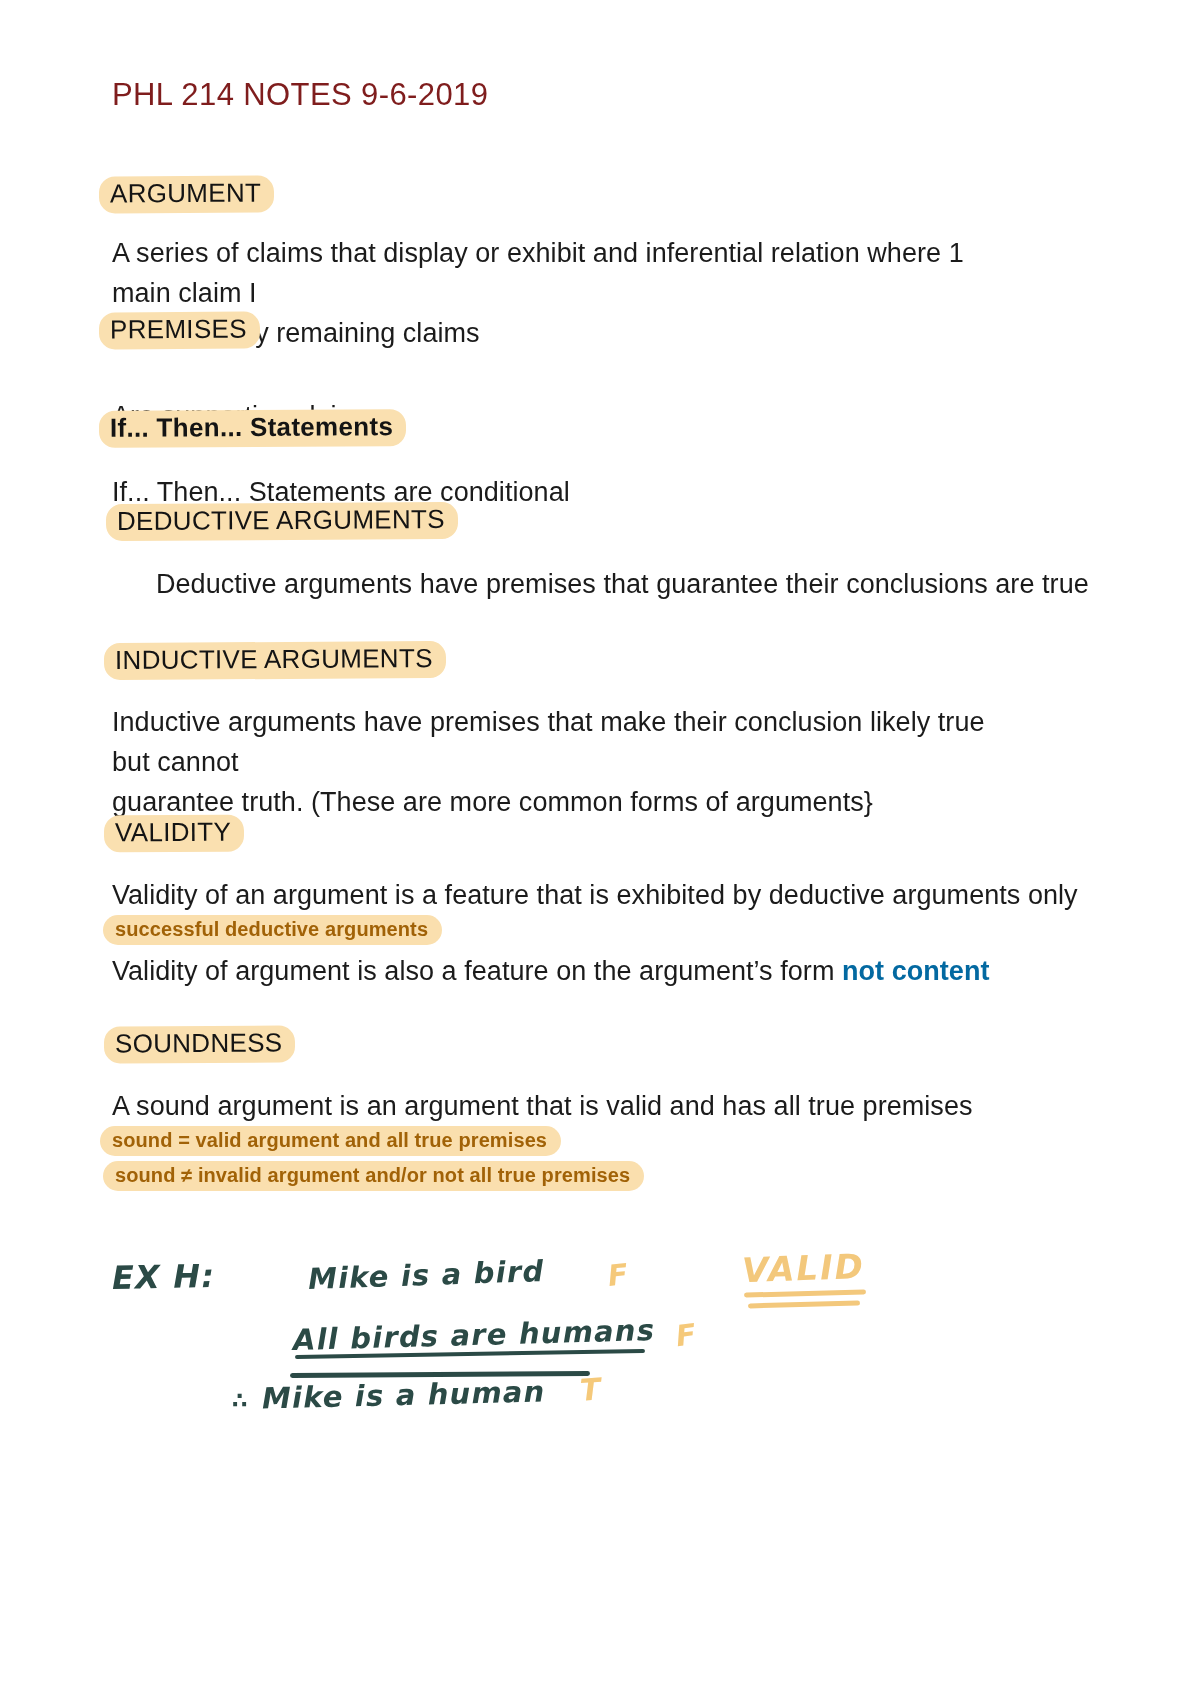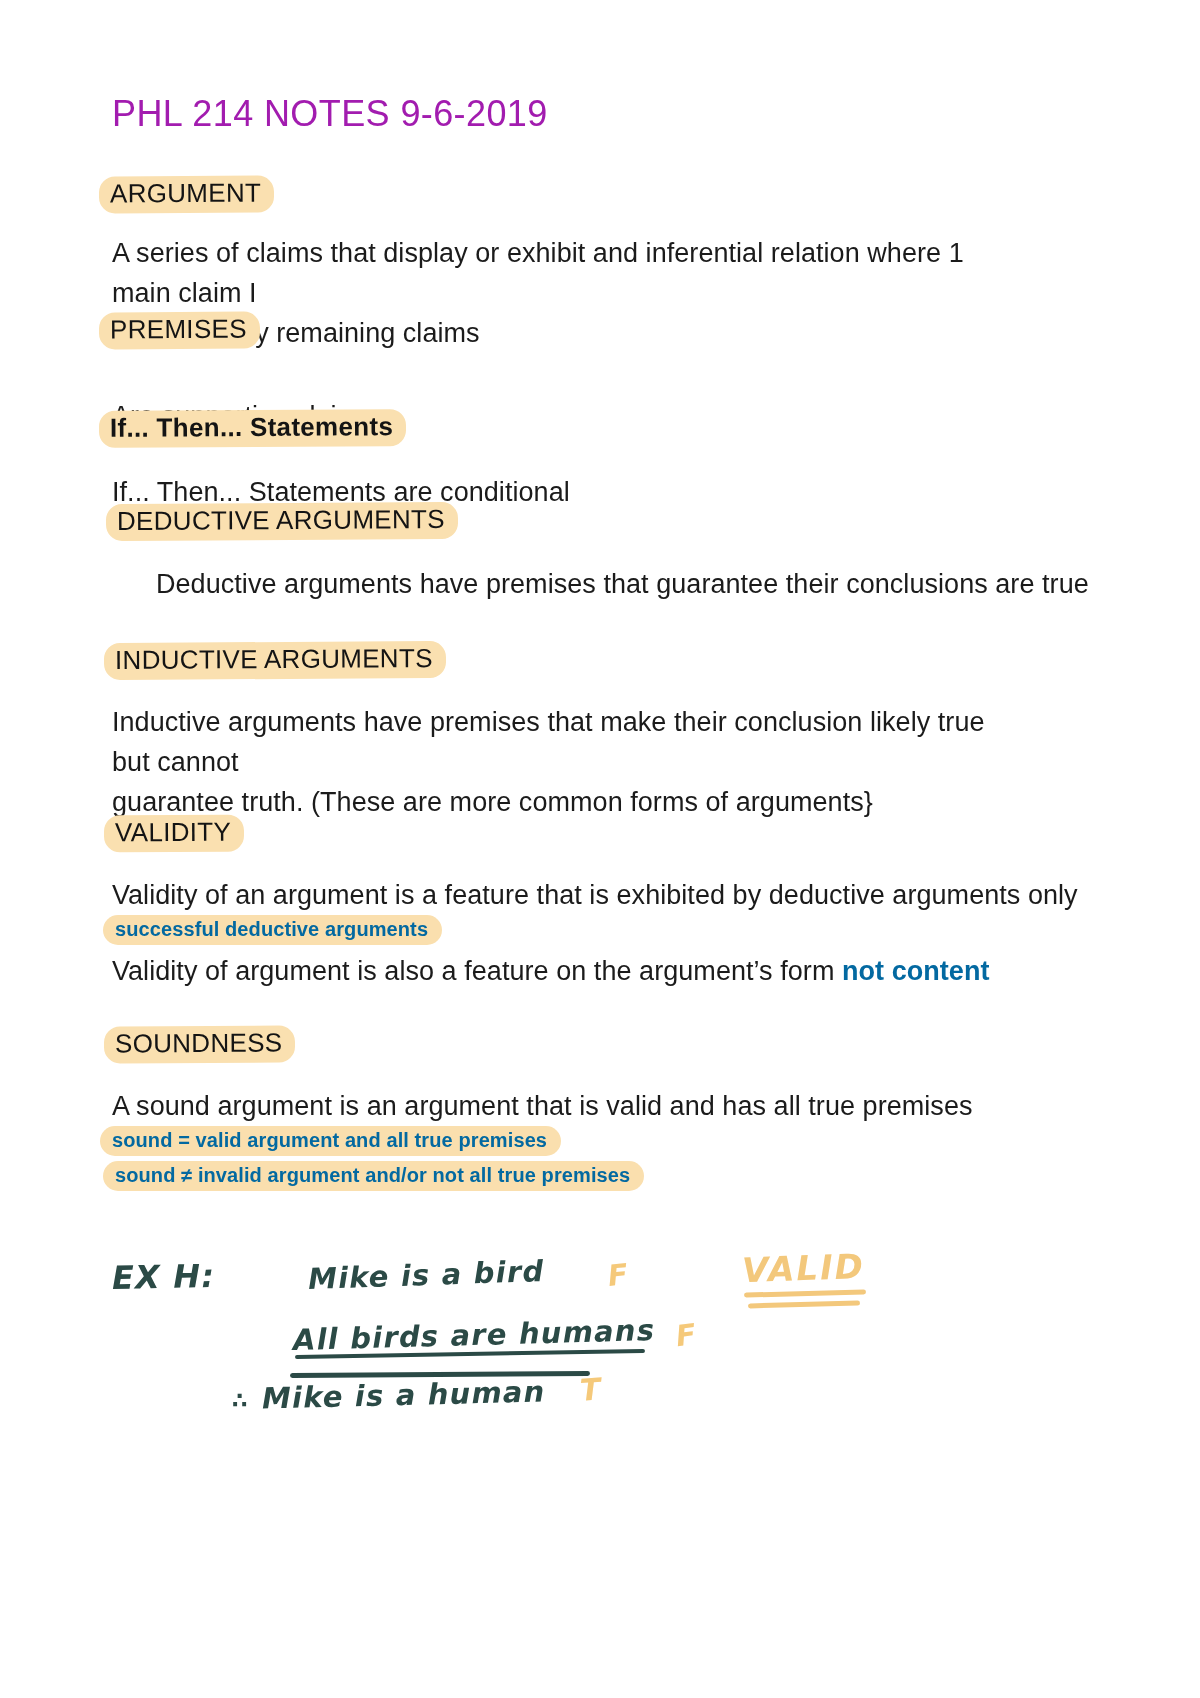--- a/index.html
+++ b/index.html
@@ -19,25 +19,25 @@
   .page {
     position: absolute;
     inset: 0;
     background: #ffffff;
   }
 
   
   .doc-title {
     position: absolute;
     left: 112px;
-    top: 93px;
-    font-size: 36px;
+    top: 77px;
+    font-size: 31px;
     letter-spacing: 0.4px;
     font-weight: 400;
-    color: #a21caf;
+    color: #7f1d1d;
     white-space: nowrap;
   }
 
   
   .heading {
     position: absolute;
     font-size: 26px;
     font-weight: 400;
     color: #141414;
     letter-spacing: 0.3px;
@@ -60,21 +60,21 @@
     line-height: 40px;
     letter-spacing: 0.05px;
     white-space: pre-wrap;
   }
 
   
   .def-strip {
     position: absolute;
     font-size: 20px;
     font-weight: 700;
-    color: #0369a1;
+    color: #a16207;
     background: #fadfae;
     border-radius: 15px;
     padding: 3px 14px 4px 12px;
     white-space: nowrap;
     letter-spacing: 0.1px;
   }
 
   .inline-bold { font-weight: 700; color: #0369a1; }
 
   

